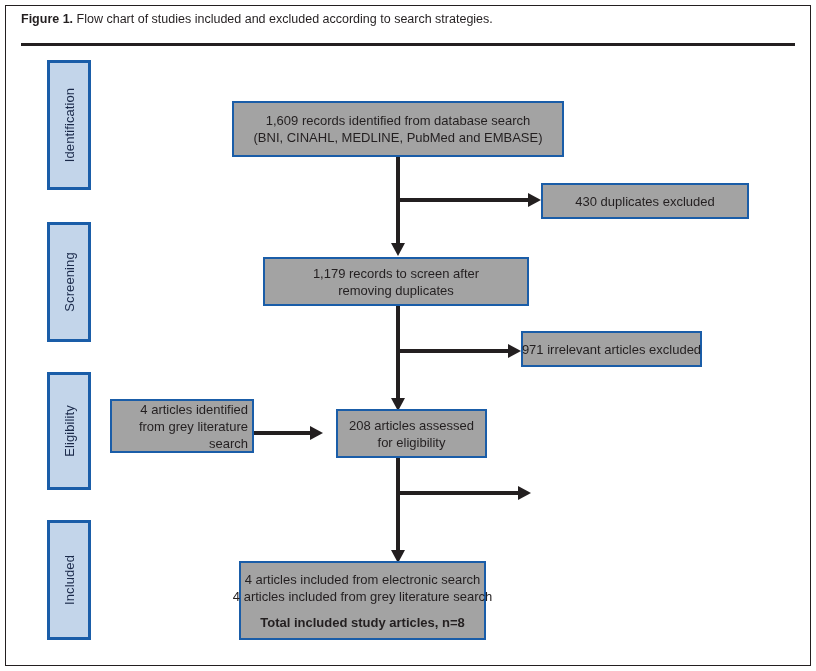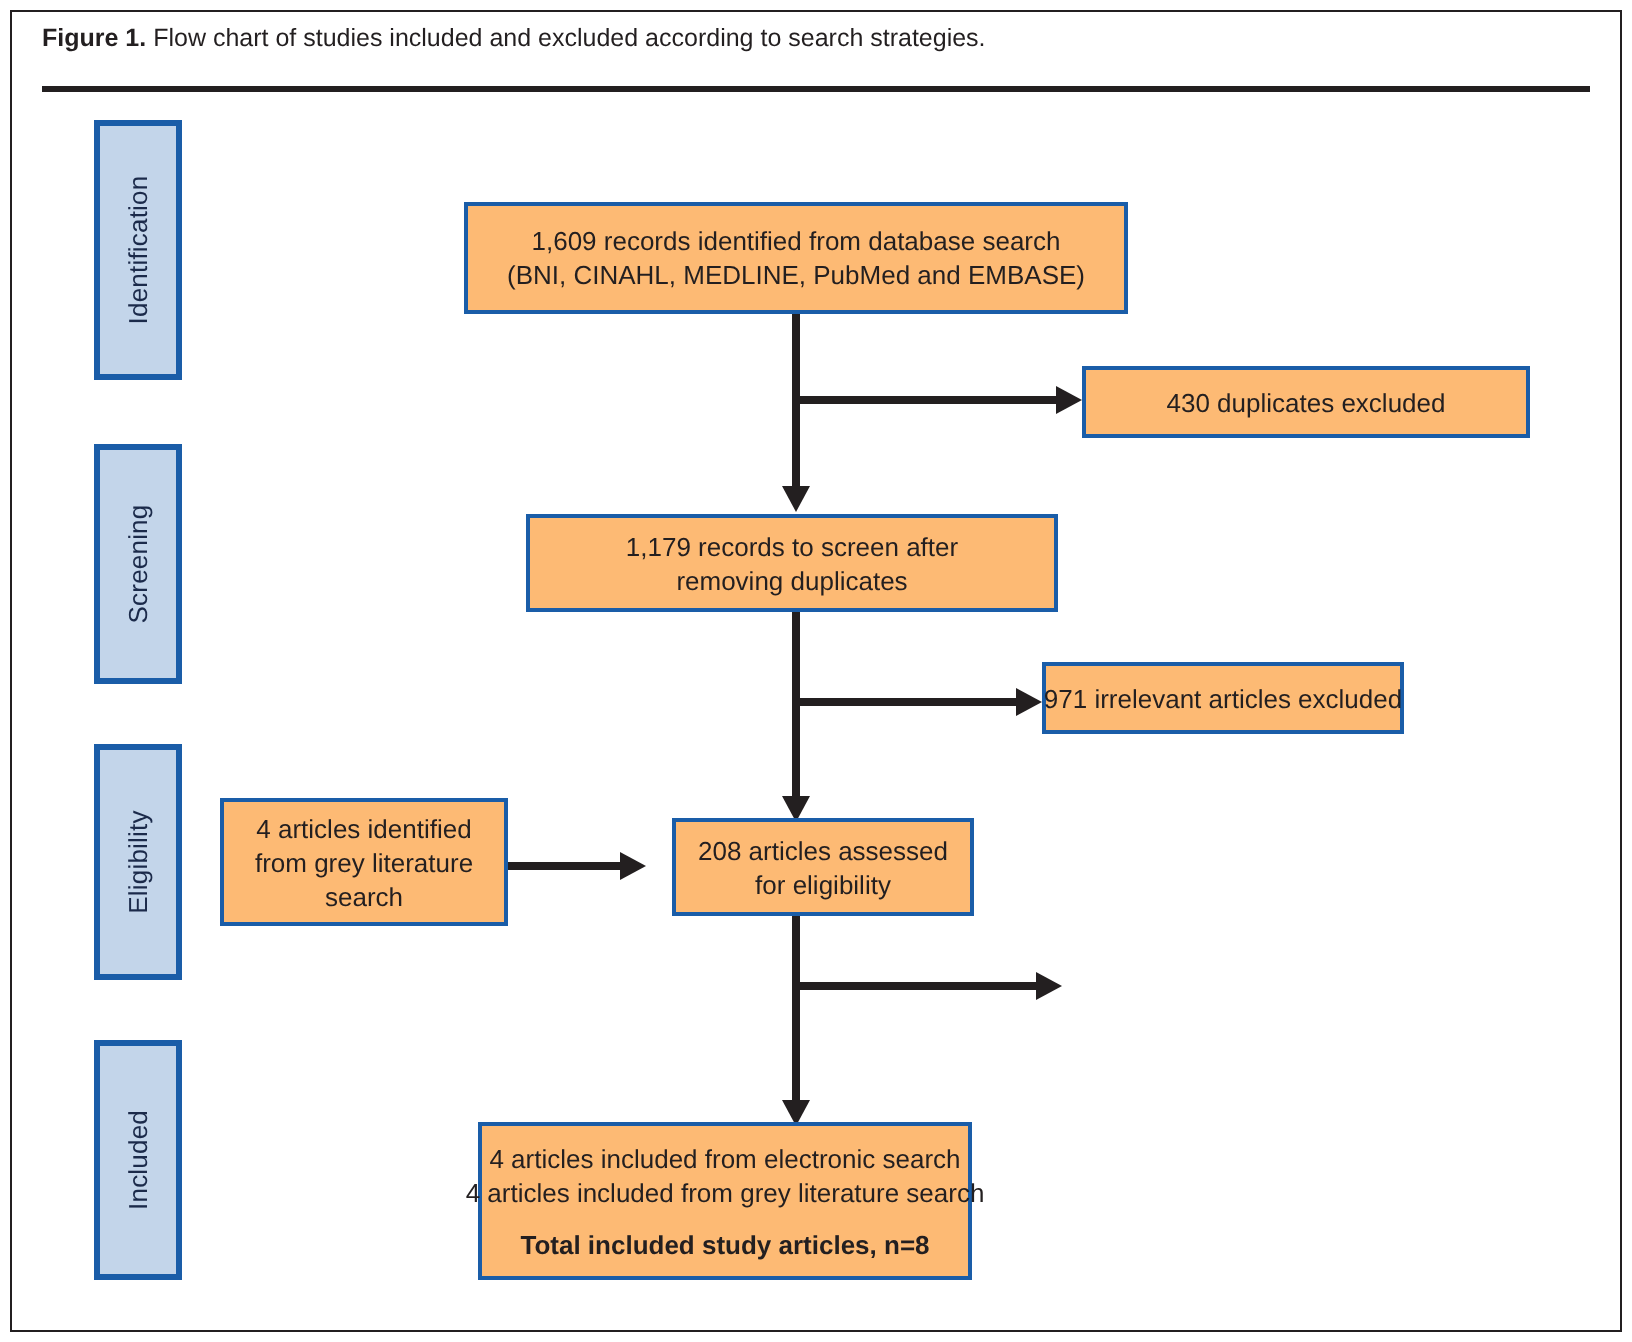--- a/index.html
+++ b/index.html
@@ -54,21 +54,21 @@
     transform:translate(-50%,-50%) rotate(-90deg);
     white-space:nowrap;
     font-size:13px;
     color:#1b2a4a;
     letter-spacing:0.1px;
   }
 
   
   .fbox{
     position:absolute;
-    background:#fdba74;
+    background:#a3a3a3;
     border:2px solid #1a5da8;
     box-sizing:border-box;
     display:flex;
     flex-direction:column;
     align-items:center;
     justify-content:center;
     text-align:center;
     font-size:13px;
     line-height:17px;
     color:#231f20;
@@ -145,34 +145,34 @@
   <div class="arrow-down" style="left:391px;top:550px;"></div>
 
   <div class="hline" style="left:396px;top:491px;width:122px;"></div>
   <div class="arrow-right" style="left:518px;top:486px;"></div>
 
   <div class="fbox" style="left:232px;top:101px;width:332px;height:56px;">
     <span class="ln">1,609 records identified from database search</span>
     <span class="ln">(BNI, CINAHL, MEDLINE, PubMed and EMBASE)</span>
   </div>
 
-  <div class="fbox" style="left:541px;top:183px;width:224px;height:36px;">
+  <div class="fbox" style="left:541px;top:183px;width:208px;height:36px;">
     <span class="ln">430 duplicates excluded</span>
   </div>
 
   <div class="fbox" style="left:263px;top:257px;width:266px;height:49px;">
     <span class="ln">1,179 records to screen after</span>
     <span class="ln">removing duplicates</span>
   </div>
 
   <div class="fbox" style="left:521px;top:331px;width:181px;height:36px;">
     <span class="ln">971 irrelevant articles excluded</span>
   </div>
 
-  <div class="fbox" style="left:110px;top:399px;width:144px;height:64px;">
+  <div class="fbox" style="left:110px;top:399px;width:144px;height:54px;align-items:flex-end;">
     <span class="ln">4 articles identified</span>
     <span class="ln">from grey literature</span>
     <span class="ln">search</span>
   </div>
 
   <div class="fbox" style="left:336px;top:409px;width:151px;height:49px;">
     <span class="ln">208 articles assessed</span>
     <span class="ln">for eligibility</span>
   </div>
 

